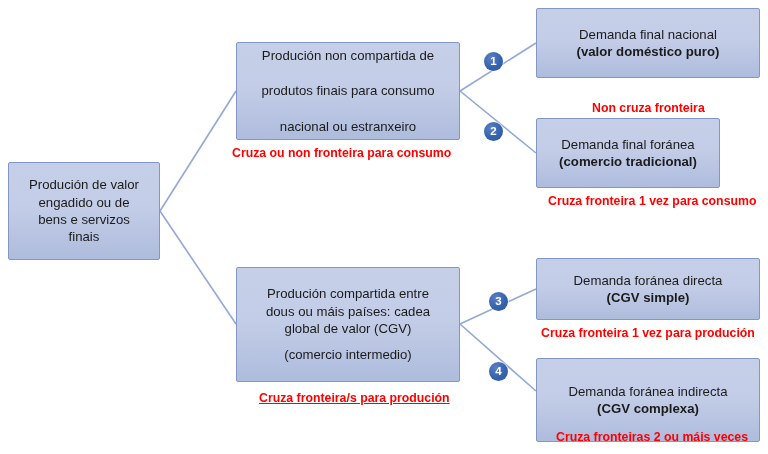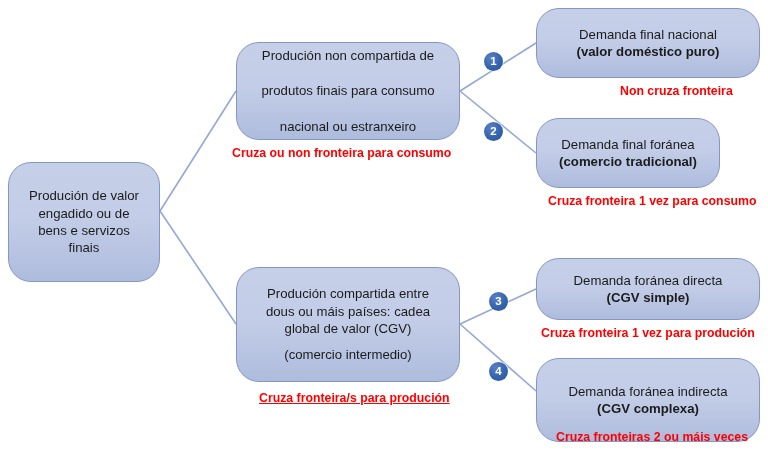--- a/index.html
+++ b/index.html
@@ -22,21 +22,21 @@
     left: 0;
     top: 0;
     width: 768px;
     height: 454px;
     pointer-events: none;
   }
   .node {
     position: absolute;
     box-sizing: border-box;
     border: 1px solid #8396c4;
-    border-radius: 23px;
+    border-radius: 2px;
     background: linear-gradient(to bottom, #c5cfe8 0%, #c3cde7 45%, #aebcdd 100%);
     display: flex;
     flex-direction: column;
     align-items: center;
     justify-content: center;
     text-align: center;
     color: #1b1b1b;
     font-size: 13.2px;
     line-height: 1.32;
     padding: 4px 8px;
@@ -75,33 +75,33 @@
     font-size: 11.5px;
     font-weight: bold;
     display: flex;
     align-items: center;
     justify-content: center;
     line-height: 1;
     z-index: 4;
     box-shadow: 0 0 0 1px rgba(255,255,255,0.55);
   }
   
-  #node-root { left: 8px;   top: 162px; width: 152px; height: 120px; }
+  #node-root { left: 8px;   top: 162px; width: 152px; height: 98px; }
   
   #node-non-shared { left: 236px; top: 42px;  width: 224px; height: 98px; justify-content: space-between; }
   #node-shared     { left: 236px; top: 267px; width: 224px; height: 115px; }
   
   #node-leaf-1 { left: 536px; top: 8px;   width: 224px; height: 70px; }
   #node-leaf-2 { left: 536px; top: 118px; width: 184px; height: 70px; }
   #node-leaf-3 { left: 536px; top: 258px; width: 224px; height: 62px; }
   #node-leaf-4 { left: 536px; top: 358px; width: 224px; height: 84px; }
   
   #cap-non-shared { left: 232px; top: 146px; }
   #cap-shared     { left: 259px; top: 391px; text-decoration: underline; }
-  #cap-leaf-1     { left: 592px; top: 84px; margin-left: 28px; }
+  #cap-leaf-1     { left: 592px; top: 101px; }
   #cap-leaf-2     { left: 548px; top: 194px; text-align: right; }
   #cap-leaf-3     { left: 541px; top: 326px; }
   #cap-leaf-4     { left: 556px; top: 430px; }
   
   #badge-1 { left: 484px; top: 52px; }
   #badge-2 { left: 484px; top: 122px; }
   #badge-3 { left: 489px; top: 292px; }
   #badge-4 { left: 489px; top: 362px; }
 </style>
 </head>

